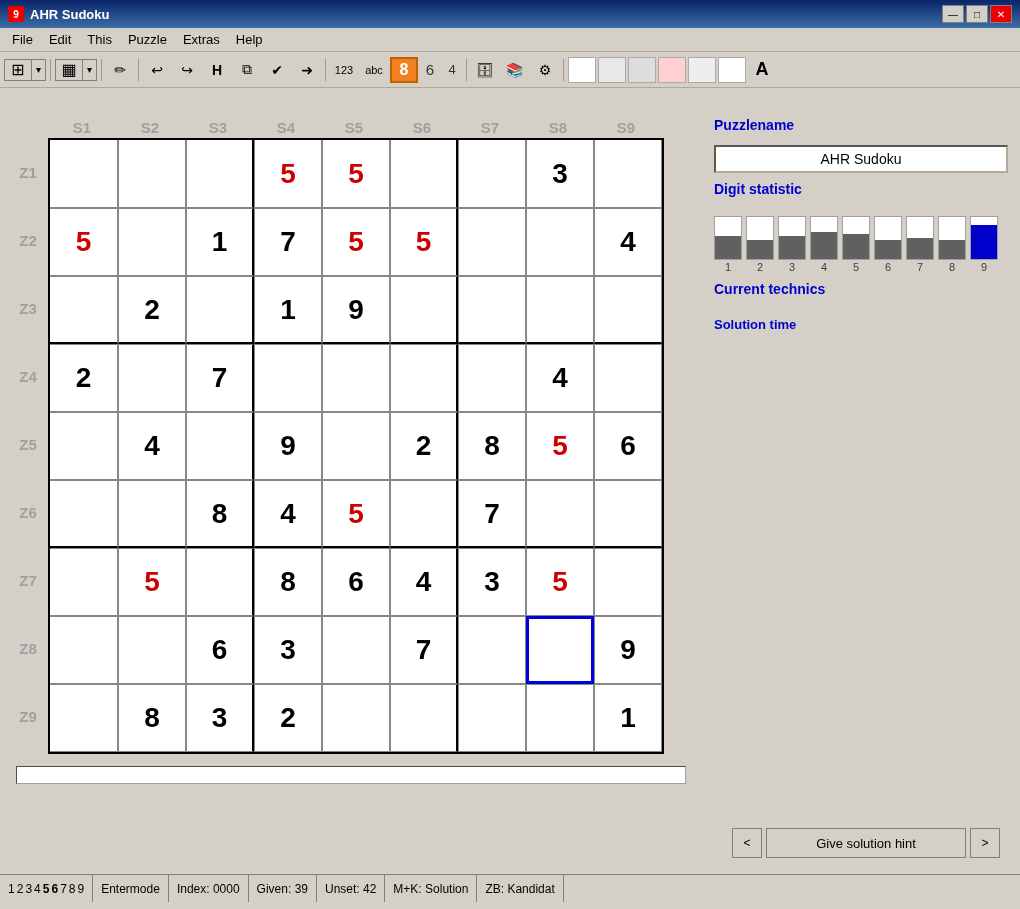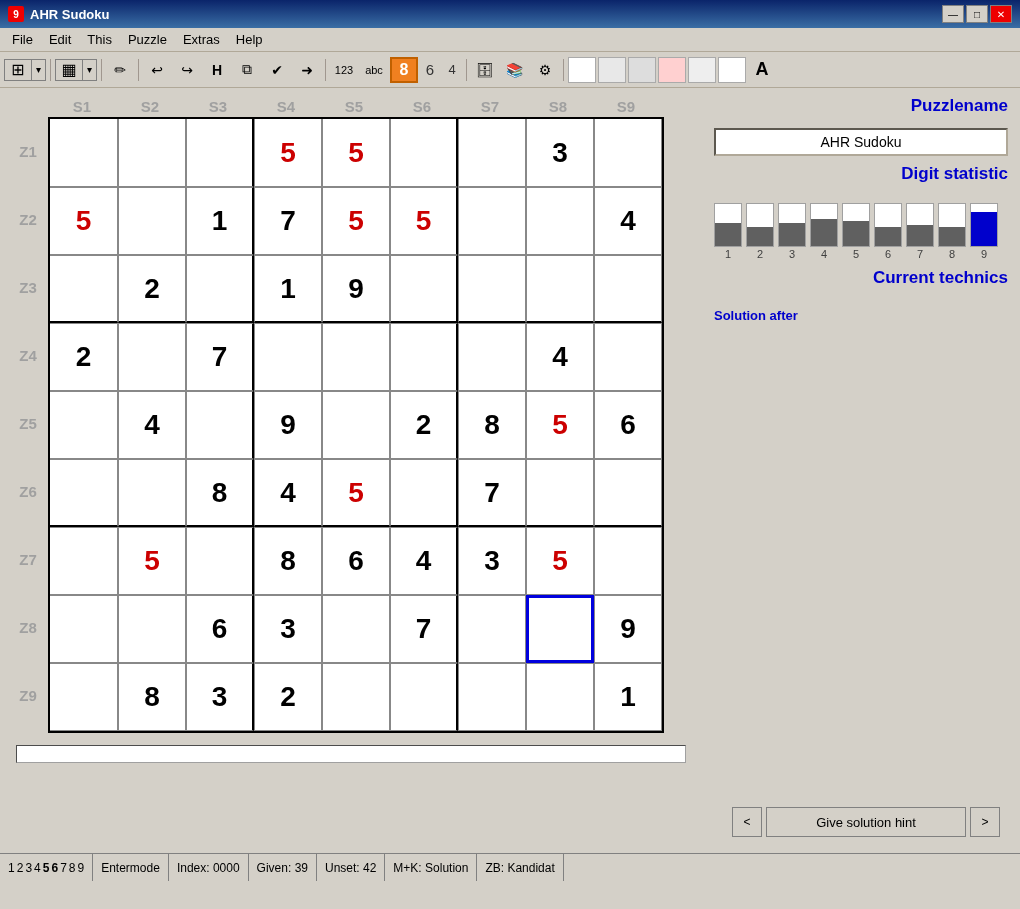--- a/index.html
+++ b/index.html
@@ -108,20 +108,21 @@
       color: #404040; font-size: 12px;
       width: 20px; height: 26px;
       display: flex; align-items: center; justify-content: center;
     }
 
     
     .main-content {
       display: flex;
       height: calc(909px - 28px - 24px - 36px - 28px - 28px);
       background: #d4d0c8;
+      margin-top: 21px;
     }
 
     
     .left-panel {
       padding: 8px 8px 0 8px;
       display: flex;
       flex-direction: column;
     }
 
     
@@ -184,24 +185,23 @@
     
     .right-panel {
       flex: 1;
       padding: 8px 12px;
       display: flex;
       flex-direction: column;
       gap: 8px;
     }
     .panel-label {
       color: #0000cc;
-      font-size: 17px;
+      font-size: 14px;
       font-weight: bold;
       margin-bottom: 4px;
-      text-align: right;
     }
     .puzzle-name-box {
       background: white;
       border: 2px inset #b0a898;
       text-align: center;
       padding: 4px;
       font-size: 14px;
     }
 
     
@@ -565,21 +565,21 @@
           <div class="stat-bar-container">
             <div class="stat-bar-filled blue" style="height: 80%;"></div>
           </div>
           <div class="stat-label">9</div>
         </div>
       </div>
 
     <div class="panel-label">Current technics</div>
 
 
-    <div class="solution-help-label">Solution after</div>
+    <div class="solution-help-label">Solution time</div>
 
     <div style="flex:1;"></div>
     <div class="hint-area">
       <div class="nav-btn">&lt;</div>
       <div class="hint-btn">Give solution hint</div>
       <div class="nav-btn">&gt;</div>
     </div>
   </div>
 </div>
 

